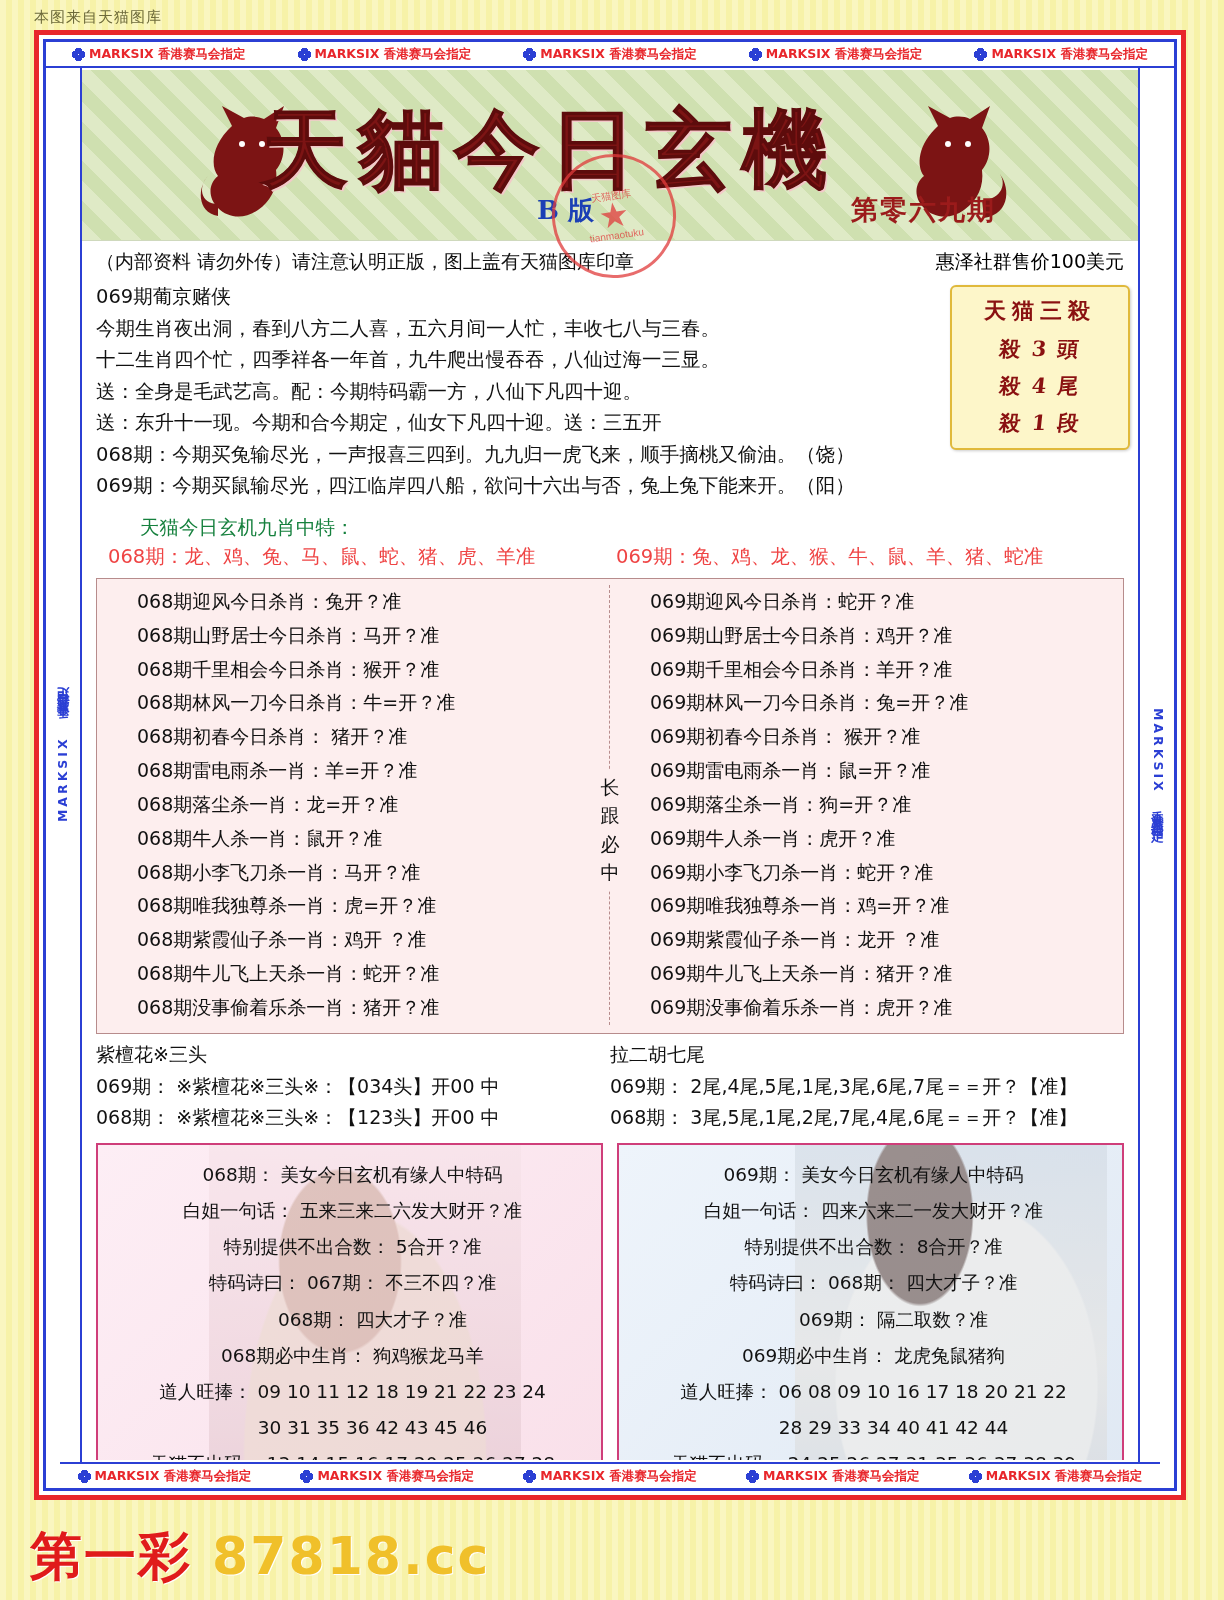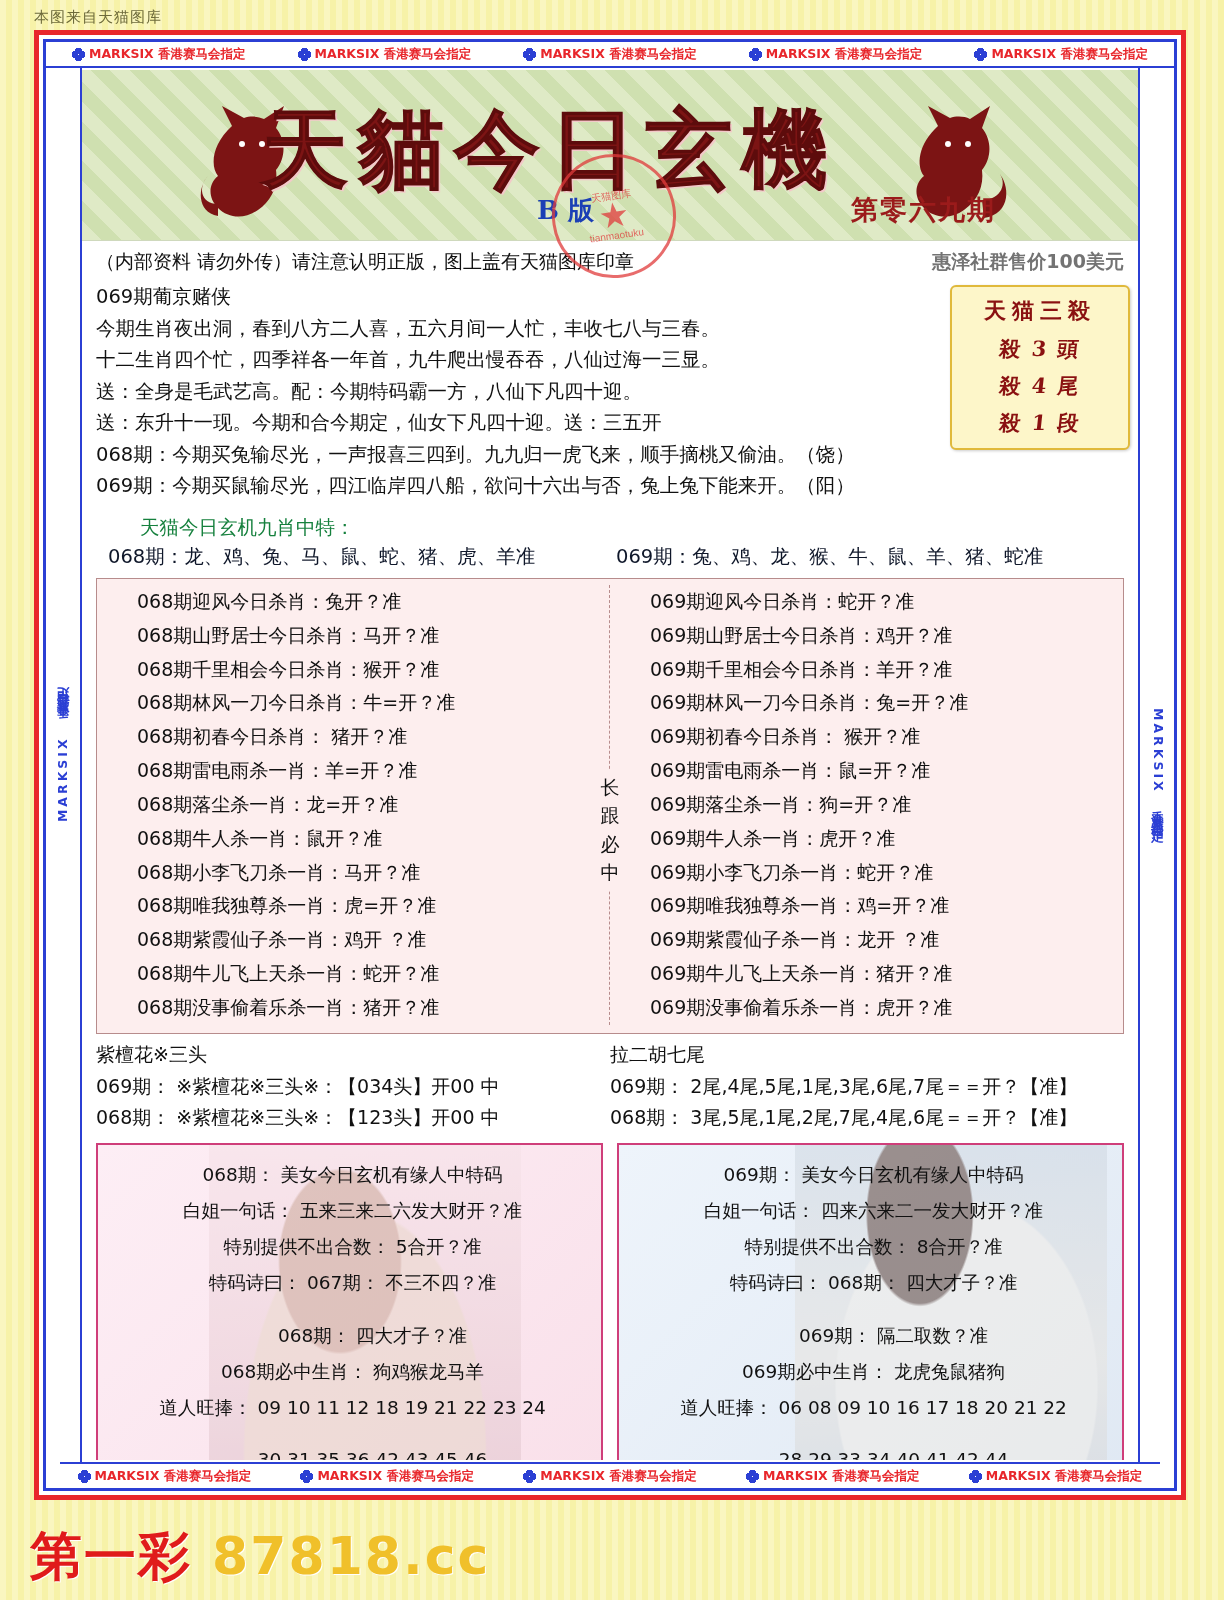--- a/index.html
+++ b/index.html
@@ -117,21 +117,21 @@
     transform:rotate(-8deg);
   }
   .seal .star{font-size:34px;line-height:.8;}
   
   .notice{
     display:flex;align-items:center;justify-content:space-between;
     padding:8px 14px 4px 14px;
     font-size:19px;color:#111;
     font-family:"DejaVu Sans", sans-serif;
   }
-  .notice .price{color:#737373;font-weight:bold;}
+  .notice .price{color:#000000;}
   
   .body-text{
     padding:2px 14px 0 14px;
     font-family:"DejaVu Sans", sans-serif;
     font-size:19.5px;
     color:#111;
     line-height:1.62;
     position:relative;
   }
   .body-text .ln{white-space:nowrap;}
@@ -154,21 +154,21 @@
     transform:skewX(-6deg);
   }
   
   .nine-head{
     padding:12px 14px 0 14px;
     font-family:"DejaVu Sans", sans-serif;
     font-size:19.5px;color:#15803d;margin-left:44px;
   }
   .nine-rows{
     display:flex;padding:2px 14px 0 26px;
-    font-family:"DejaVu Sans", sans-serif;font-size:19.5px;color:#0f172a;
+    font-family:"DejaVu Sans", sans-serif;font-size:19.5px;color:#ef4444;
   }
   .nine-rows .col{width:50%;}
   
   .kill-wrap{
     margin:8px 14px 0 14px;
     border:1px solid #b78c8c;
     background:#fdeeee;
     display:flex;
     position:relative;
     padding:6px 0 8px 0;
@@ -230,21 +230,21 @@
       radial-gradient(ellipse at 55% 62%, #f0ece6 0 130px, transparent 132px),
       linear-gradient(180deg,#cfd8e2 0%,#e8e4de 55%,#cfd3d8 100%);
   }
   .btext{
     position:relative;
     padding:12px 8px 0 14px;
     font-family:"DejaVu Sans", sans-serif;
     font-size:18.5px;color:#111;line-height:1.95;
   }
   .btext .r{white-space:nowrap;text-align:center;}
-  .btext .ind{padding-left:40px;margin-top:16px;}
+  .btext .ind{padding-left:40px;}
   
   .wm-bottom{
     position:absolute;left:30px;bottom:8px;
     font-family:"DejaVu Sans", sans-serif;
     font-weight:bold;
     font-size:52px;
     color:#e01b1b;
     letter-spacing:2px;
     white-space:nowrap;
     text-shadow:1px 1px 0 #fff;

